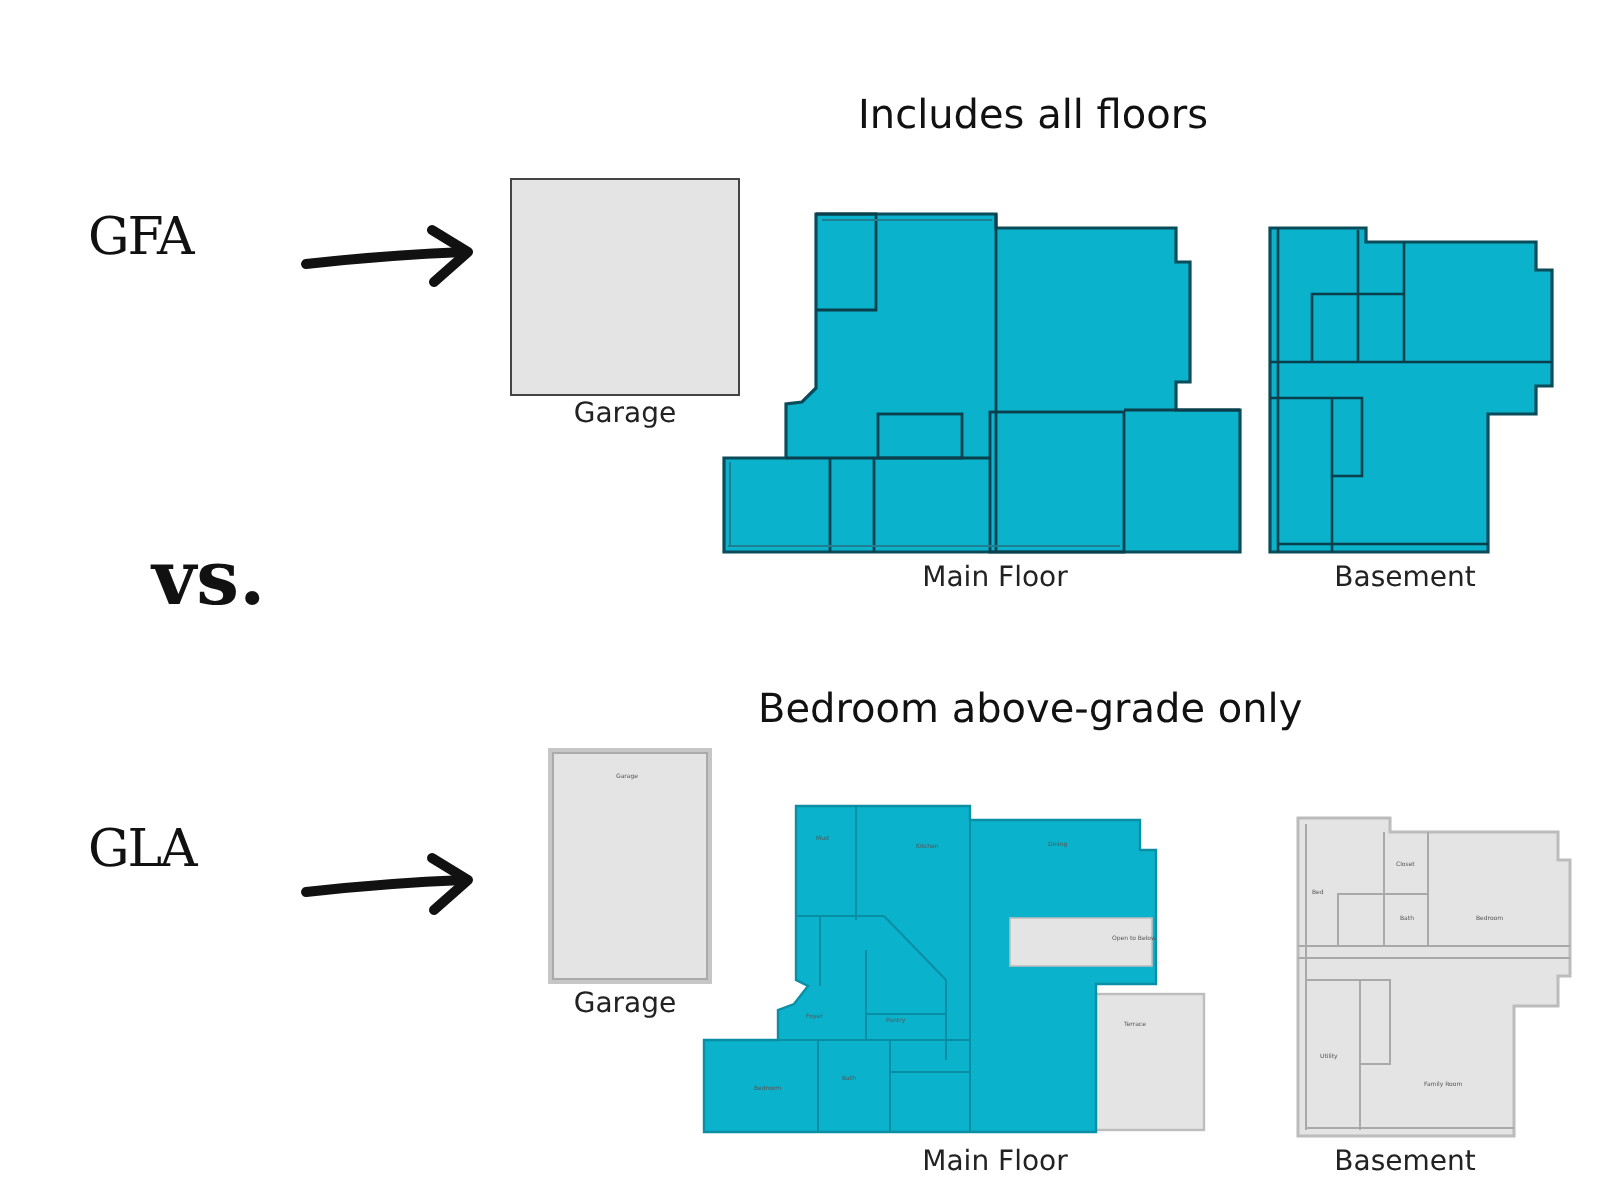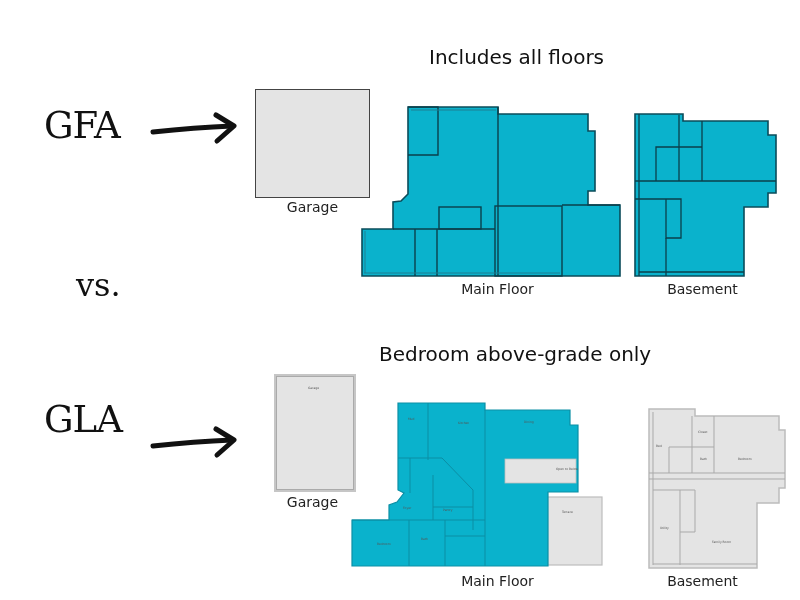--- a/index.html
+++ b/index.html
@@ -1,19 +1,19 @@
 <!DOCTYPE html>
 <html><head>
   <meta charset="utf-8">
   <style>
     html, body { margin:0; padding:0; background:#ffffff; }
     body { width:800px; height:600px; position:relative; overflow:hidden; font-family:"DejaVu Sans", sans-serif; color:#111; }
     .abs { position:absolute;text-align:center; }
-    .term { font-family:"DejaVu Serif", serif; font-size:37px; letter-spacing:-1px; color:#111; }
-    .vs { font-family:"DejaVu Serif", serif; font-size:32px; font-weight:normal; color:#111; }
+    .term { font-family:"DejaVu Serif", serif; font-size:26px; letter-spacing:-1px; color:#111; }
+    .vs { font-family:"DejaVu Serif", serif; font-size:38px; font-weight:bold; color:#111; }
     .heading { font-family:"DejaVu Sans", sans-serif; font-size:20px; color:#111; white-space:nowrap; }
     .caption { font-family:"DejaVu Sans", sans-serif; font-size:14px; color:#222; white-space:nowrap; text-align:center; }
     .tiny { font-family:"DejaVu Sans", sans-serif; font-size:3px; color:#555; white-space:nowrap; }
     svg { position:absolute; overflow:visible; }
   </style>
 </head>
 <body>
 
 <div class="abs term" style="left:44px; top:104px;">GFA</div>
 
@@ -61,21 +61,21 @@
     <line x1="635" y1="181" x2="776" y2="181"></line>
     <path d="M635 199 L681 199 L681 238 L666 238 L666 199"></path>
     <line x1="666" y1="238" x2="666" y2="276"></line>
     <line x1="639" y1="272" x2="744" y2="272"></line>
   </g>
 </svg>
 <div class="abs caption" style="left:645px; top:281px; width:115px;">Basement</div>
 
 <div class="abs vs" style="left:76px; top:266px;">vs.</div>
 
-<div class="abs term" style="left:44px; top:398px;">GLA</div>
+<div class="abs term" style="left:44px; top:410px;">GLA</div>
 
 <svg style="left:150px; top:426px;" width="90" height="34" viewBox="0 0 90 34">
   <path d="M3 20 C 30 17, 55 15, 82 14" stroke="#111" stroke-width="5" fill="none" stroke-linecap="round"></path>
   <path d="M66 3 L84 14 L67 29" stroke="#111" stroke-width="5" fill="none" stroke-linecap="round" stroke-linejoin="round"></path>
 </svg>
 
 <div class="abs heading" style="left:379px; top:342px;">Bedroom above-grade only</div>
 
 <div class="abs" style="left:274px; top:374px; width:78px; height:114px; background:#e4e4e4; border:2px solid #c6c6c6; box-shadow:inset 0 0 0 1px #aaa;"></div>
 <div class="abs tiny" style="left:308px; top:386px;">Garage</div>

